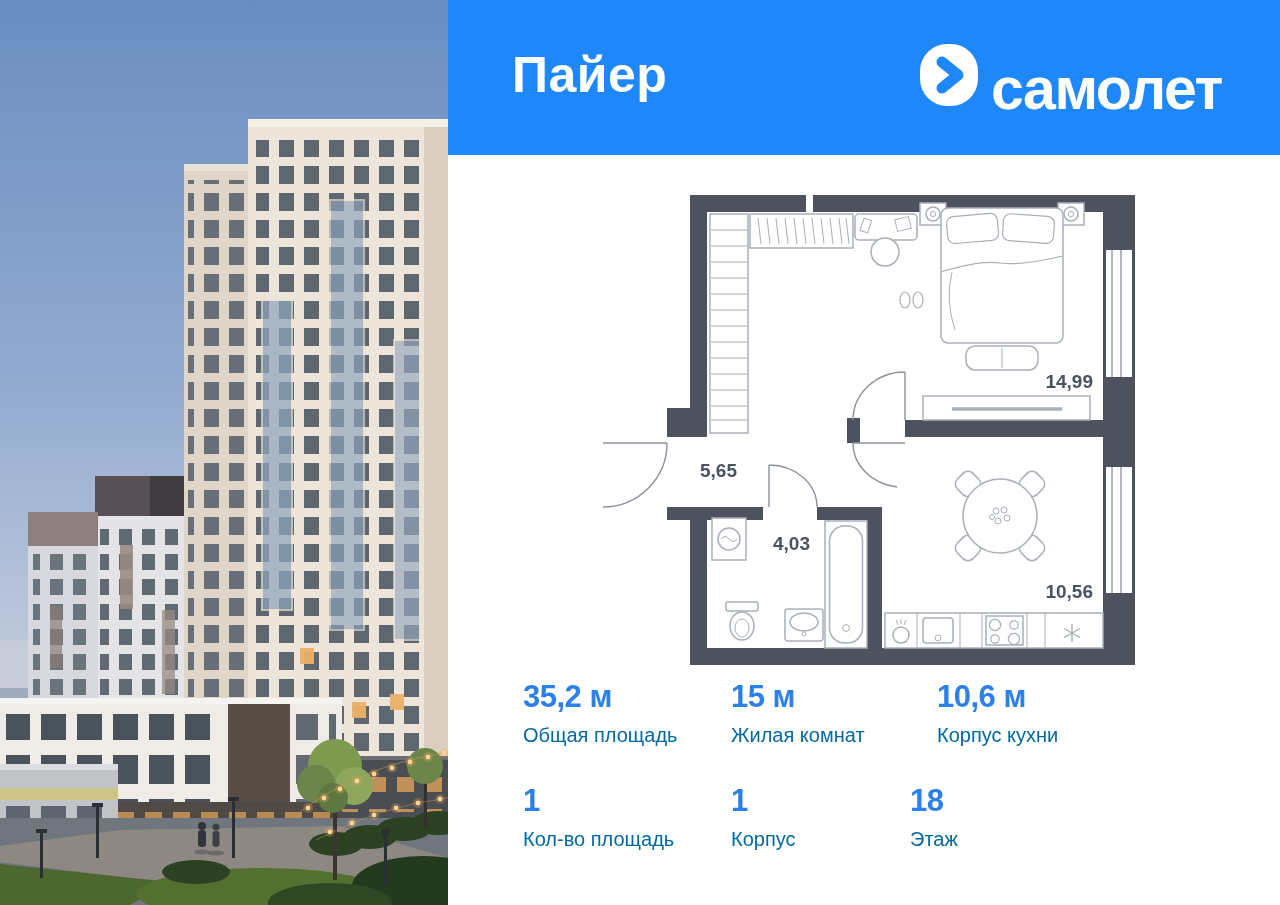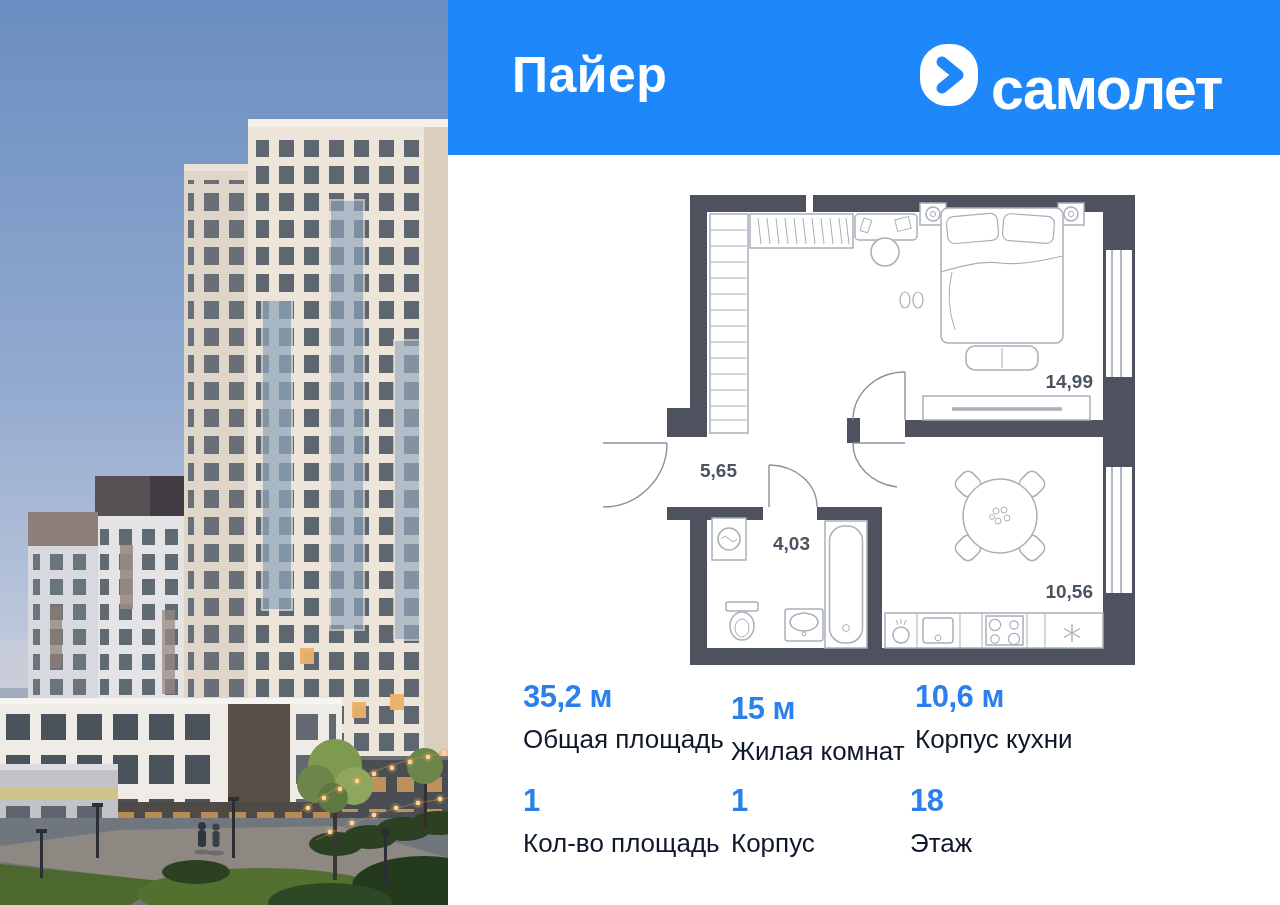--- a/index.html
+++ b/index.html
@@ -16,22 +16,22 @@
     box-sizing:border-box;display:flex;align-items:center;justify-content:space-between;
     padding:0 58px 6px 64px;
   }
   .project{color:#fff;font-size:50px;font-weight:bold;letter-spacing:.5px;}
   .brand{display:flex;align-items:center;gap:13px;}
   .brand-icon{width:58px;height:62px;}
   .brand-name{color:#fff;font-size:59px;font-weight:bold;letter-spacing:-1.5px;line-height:1;padding-bottom:6px;margin-top:36px;}
   .plan{position:absolute;left:152px;top:190px;width:540px;height:480px;}
   .stat{position:absolute;width:230px;}
   .stat .v{font-size:31px;font-weight:bold;color:#2B80EC;letter-spacing:-.5px;line-height:1;}
-  .stat .l{margin-top:12px;font-size:26px;color:#0f172a;}
-  .s0{left:75px;top:681px;}  .s1{left:283px;top:681px;margin-top:12px;}  .s2{left:467px;top:681px;}
+  .stat .l{margin-top:12px;font-size:20px;color:#0369a1;}
+  .s0{left:75px;top:681px;}  .s1{left:283px;top:681px;}  .s2{left:489px;top:681px;}
   .s3{left:75px;top:785px;}  .s4{left:283px;top:785px;}  .s5{left:462px;top:785px;}
 </style>
 </head>
 <body>
 
 <div class="card">
 
   <div class="photo">
     <svg width="448" height="905" viewBox="0 0 448 905">
       <defs>

